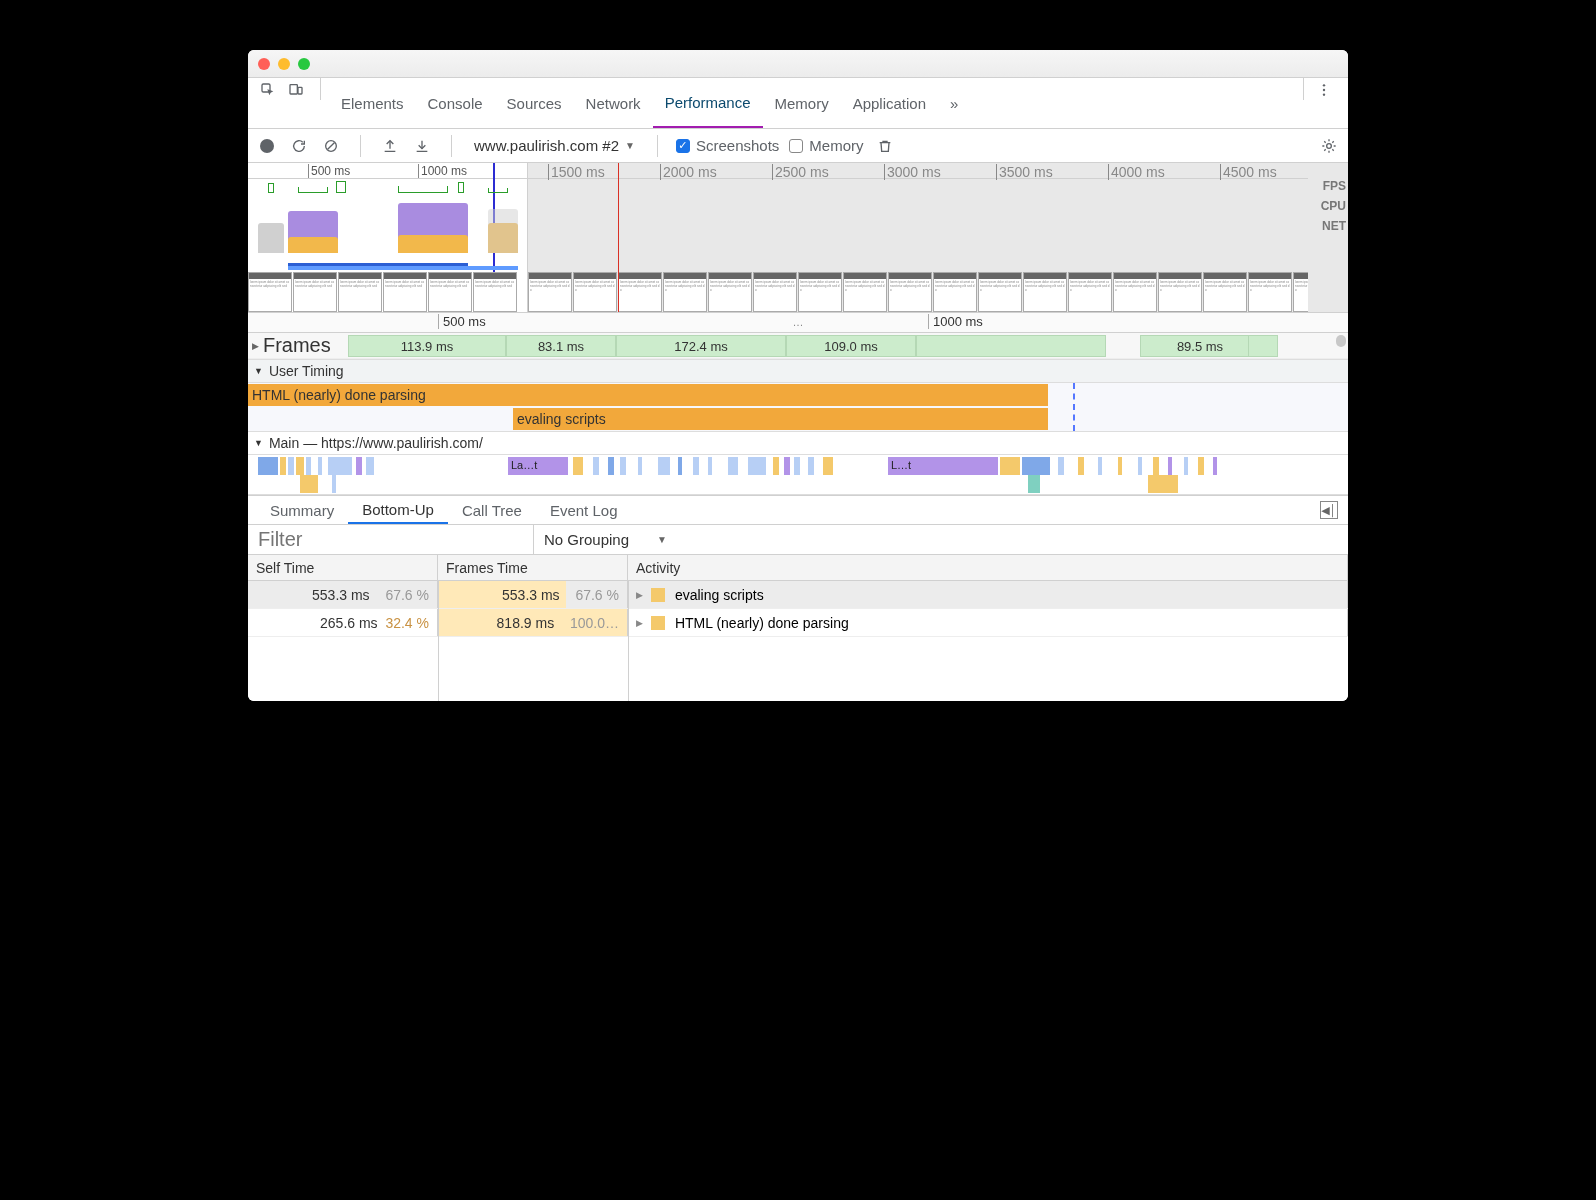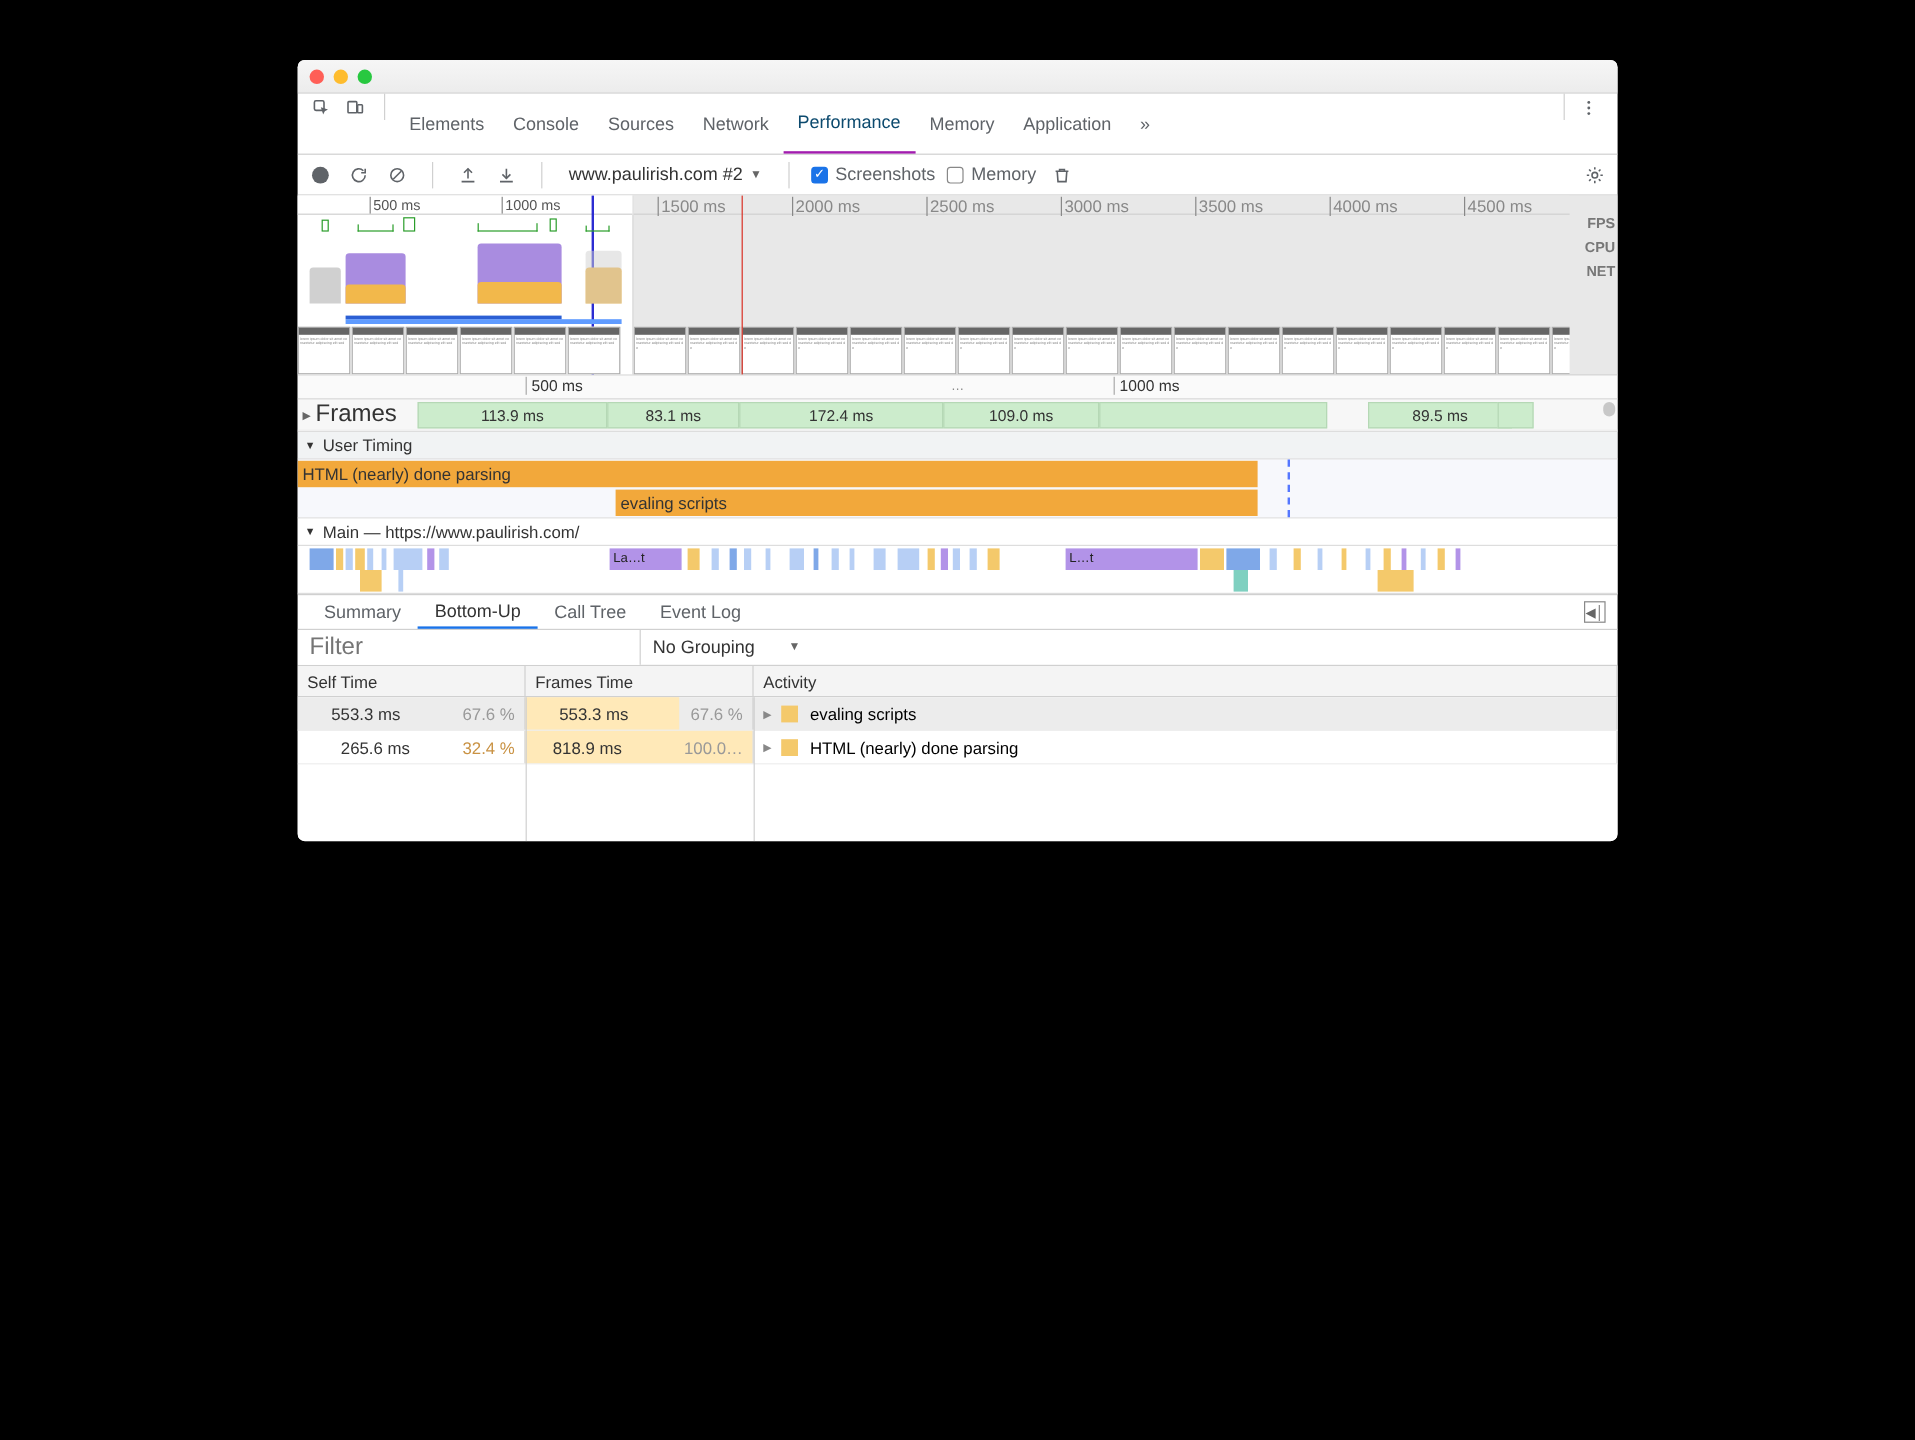--- a/index.html
+++ b/index.html
@@ -136,21 +136,21 @@
   
   .filterbar{height:30px;display:flex;align-items:center;border-bottom:1px solid #d0d0d0;}
   .filterbar input{flex:0 0 180px;height:100%;border:none;border-right:1px solid #d0d0d0;padding:0 10px;font-size:20px;outline:none;color:#b91c1c;}
   .filterbar .grp-select{display:flex;align-items:center;gap:8px;padding:0 10px;color:#333;font-size:15px;cursor:pointer;}
   
   .table-head{height:26px;display:flex;background:#f4f4f4;border-bottom:1px solid #d0d0d0;font-size:14px;color:#333;}
   .col{display:flex;align-items:center;padding:0 8px;border-right:1px solid #d0d0d0;}
   .col-self{flex:0 0 190px;} .col-total{flex:0 0 190px;} .col-act{flex:1;}
   .trow{height:28px;display:flex;border-bottom:1px solid #eee;font-size:14px;}
   .trow.sel{background:#ececec;}
-  .num{justify-content:flex-end;color:#333;gap:36px;}
+  .num{justify-content:flex-end;color:#333;}
   .pct{color:#999;margin-left:8px;}
   .pct-self{color:#c99243;}
   .act-tri{font-size:9px;color:#888;margin-right:8px;}
   .act-swatch{width:14px;height:14px;background:#f4c96b;margin-right:10px;}
   .total-bar{position:relative;}
   .total-bar::before{content:'';position:absolute;left:0;top:0;bottom:0;background:#ffe9b8;width:var(--pct);z-index:0;}
   .total-bar > *{position:relative;z-index:1;}
   .table-body{height:120px;position:relative;background:#fff;}
   .table-body .vline1{position:absolute;left:190px;top:0;bottom:0;width:1px;background:#d0d0d0;}
   .table-body .vline2{position:absolute;left:380px;top:0;bottom:0;width:1px;background:#d0d0d0;}

